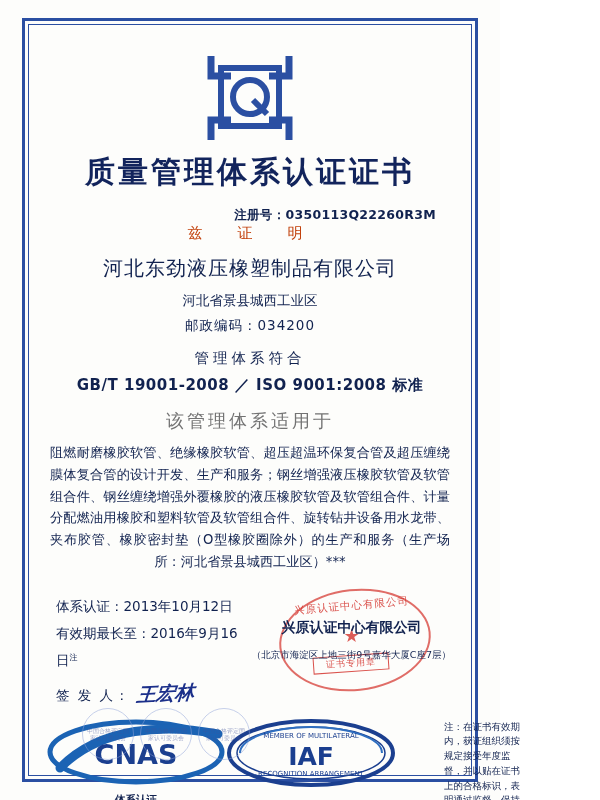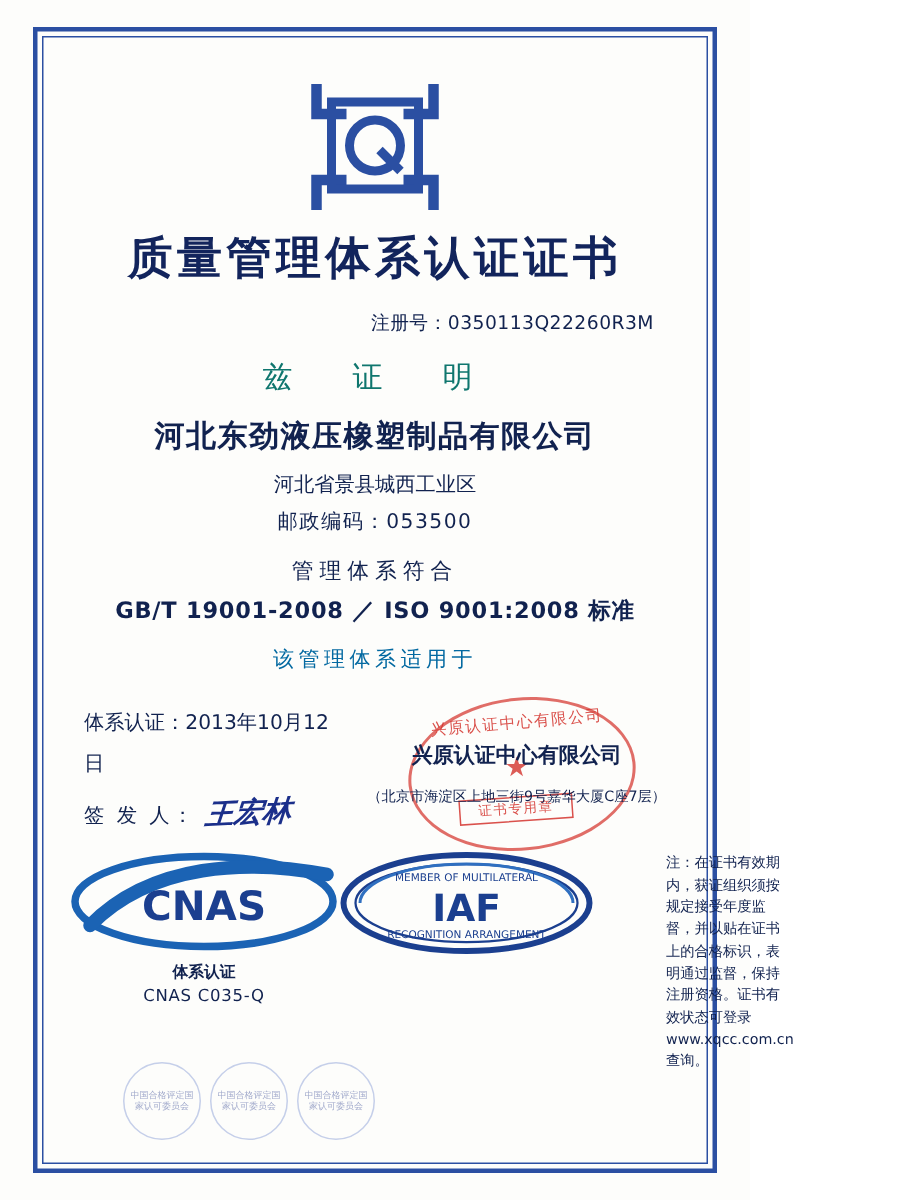--- a/index.html
+++ b/index.html
@@ -60,33 +60,33 @@
     font-family: "DejaVu Sans", "Liberation Sans", sans-serif;
   }
 
   .reg-no {
     margin-top: 14px;
     font-size: 12.5px;
     text-align: right;
     padding-right: 28px;
     color: #11224f;
     letter-spacing: 0.3px;
+    font-weight: bold;
   }
 
   .hereby {
-    margin-top: 14px;
-    font-size: 20px;
+    font-size: 15px;
     letter-spacing: 10px;
-    color: #0f766e;
+    color: #c2410c;
   }
 
   .company {
     margin-top: 12px;
     font-size: 20px;
-    font-weight: bold;
+    font-weight: normal;
     letter-spacing: 1px;
     color: #11224f;
   }
 
   .address {
     margin-top: 10px;
     font-size: 13.5px;
     color: #11224f;
   }
   .postcode {
@@ -105,23 +105,23 @@
   .standard {
     margin-top: 8px;
     font-size: 15px;
     font-weight: bold;
     color: #11224f;
     letter-spacing: 0.5px;
   }
 
   .scope-label {
     margin-top: 14px;
-    font-size: 14px;
+    font-size: 18px;
     letter-spacing: 3px;
-    color: #0369a1;
+    color: #737373;
   }
   .scope-body {
     margin: 9px 14px 0 14px;
     font-size: 13.2px;
     line-height: 1.65;
     text-align: justify;
     text-align-last: center;
     color: #11224f;
   }
 
@@ -315,33 +315,37 @@
       <span>注册号：</span><span>0350113Q22260R3M</span>
     </div>
 
     <div class="hereby">兹　证　明</div>
 
     <div class="company">河北东劲液压橡塑制品有限公司</div>
 
     <div class="address">河北省景县城西工业区</div>
 
     <div class="postcode">
-      <span>邮政编码：</span><span>053500</span>
+      <span>邮政编码：</span><span>034200</span>
     </div>
 
     <div class="conform-label">管理体系符合</div>
     <div class="standard">GB/T 19001-2008 ／ ISO 9001:2008 标准</div>
 
     <div class="scope-label">该管理体系适用于</div>
+    <div class="scope-body">阻燃耐磨橡胶软管、绝缘橡胶软管、超压超温环保复合管及超压缠绕膜体复合管的设计开发、生产和服务；钢丝增强液压橡胶软管及软管组合件、钢丝缠绕增强外覆橡胶的液压橡胶软管及软管组合件、计量分配燃油用橡胶和塑料软管及软管组合件、旋转钻井设备用水龙带、夹布胶管、橡胶密封垫（O型橡胶圈除外）的生产和服务（生产场所：河北省景县城西工业区）***</div>
 
     <div class="lower">
 
       <div class="dates">
         <div class="date-row">
           <span>体系认证：</span><span>2013年10月12日</span>
+        </div>
+        <div class="date-row">
+          <span>有效期最长至：</span><span>2016年9月16日</span><span class="sup">注</span>
         </div>
         <div class="sign-row">
           <span class="sign-label">签 发 人：</span><span class="signature">王宏林</span>
         </div>
       </div>
 
       <div class="issuer">
         <div class="seal"></div>
         <div class="seal-text-top">兴原认证中心有限公司</div>
         <div class="seal-star">★</div>

